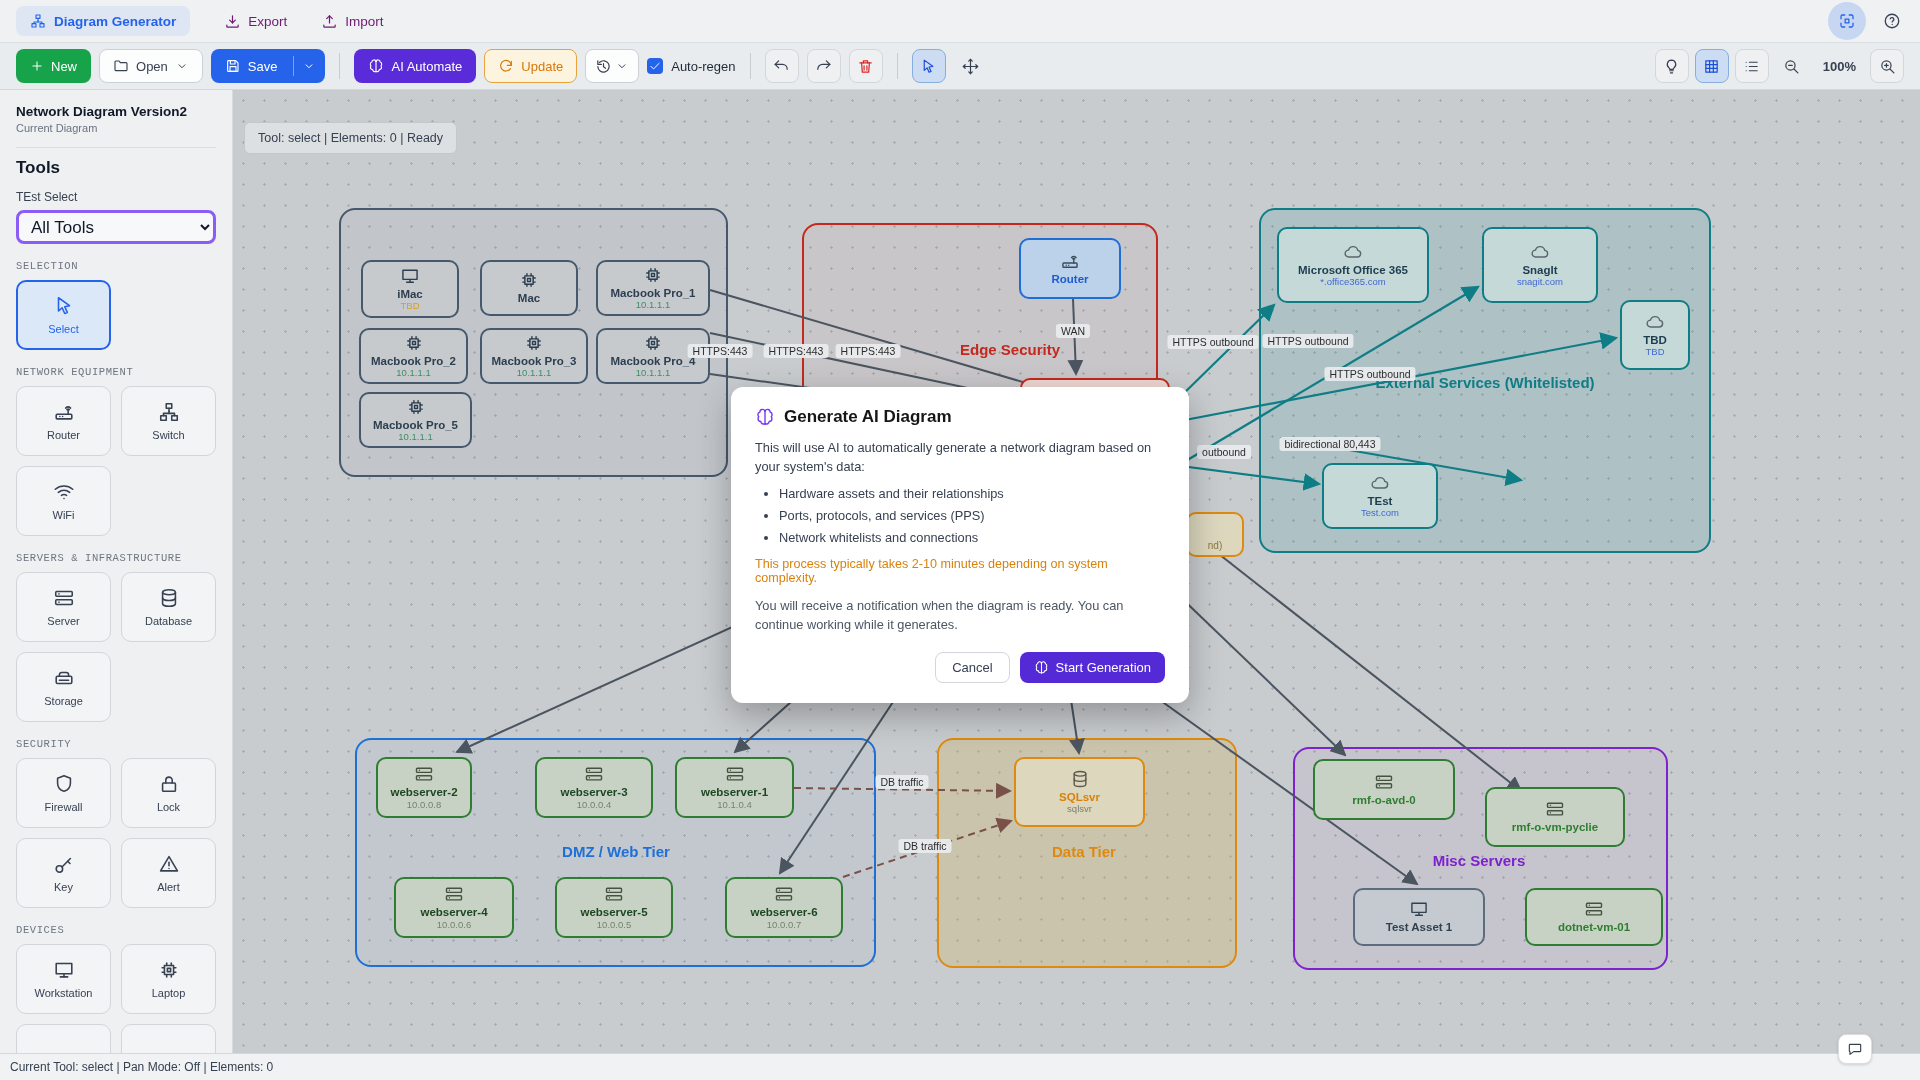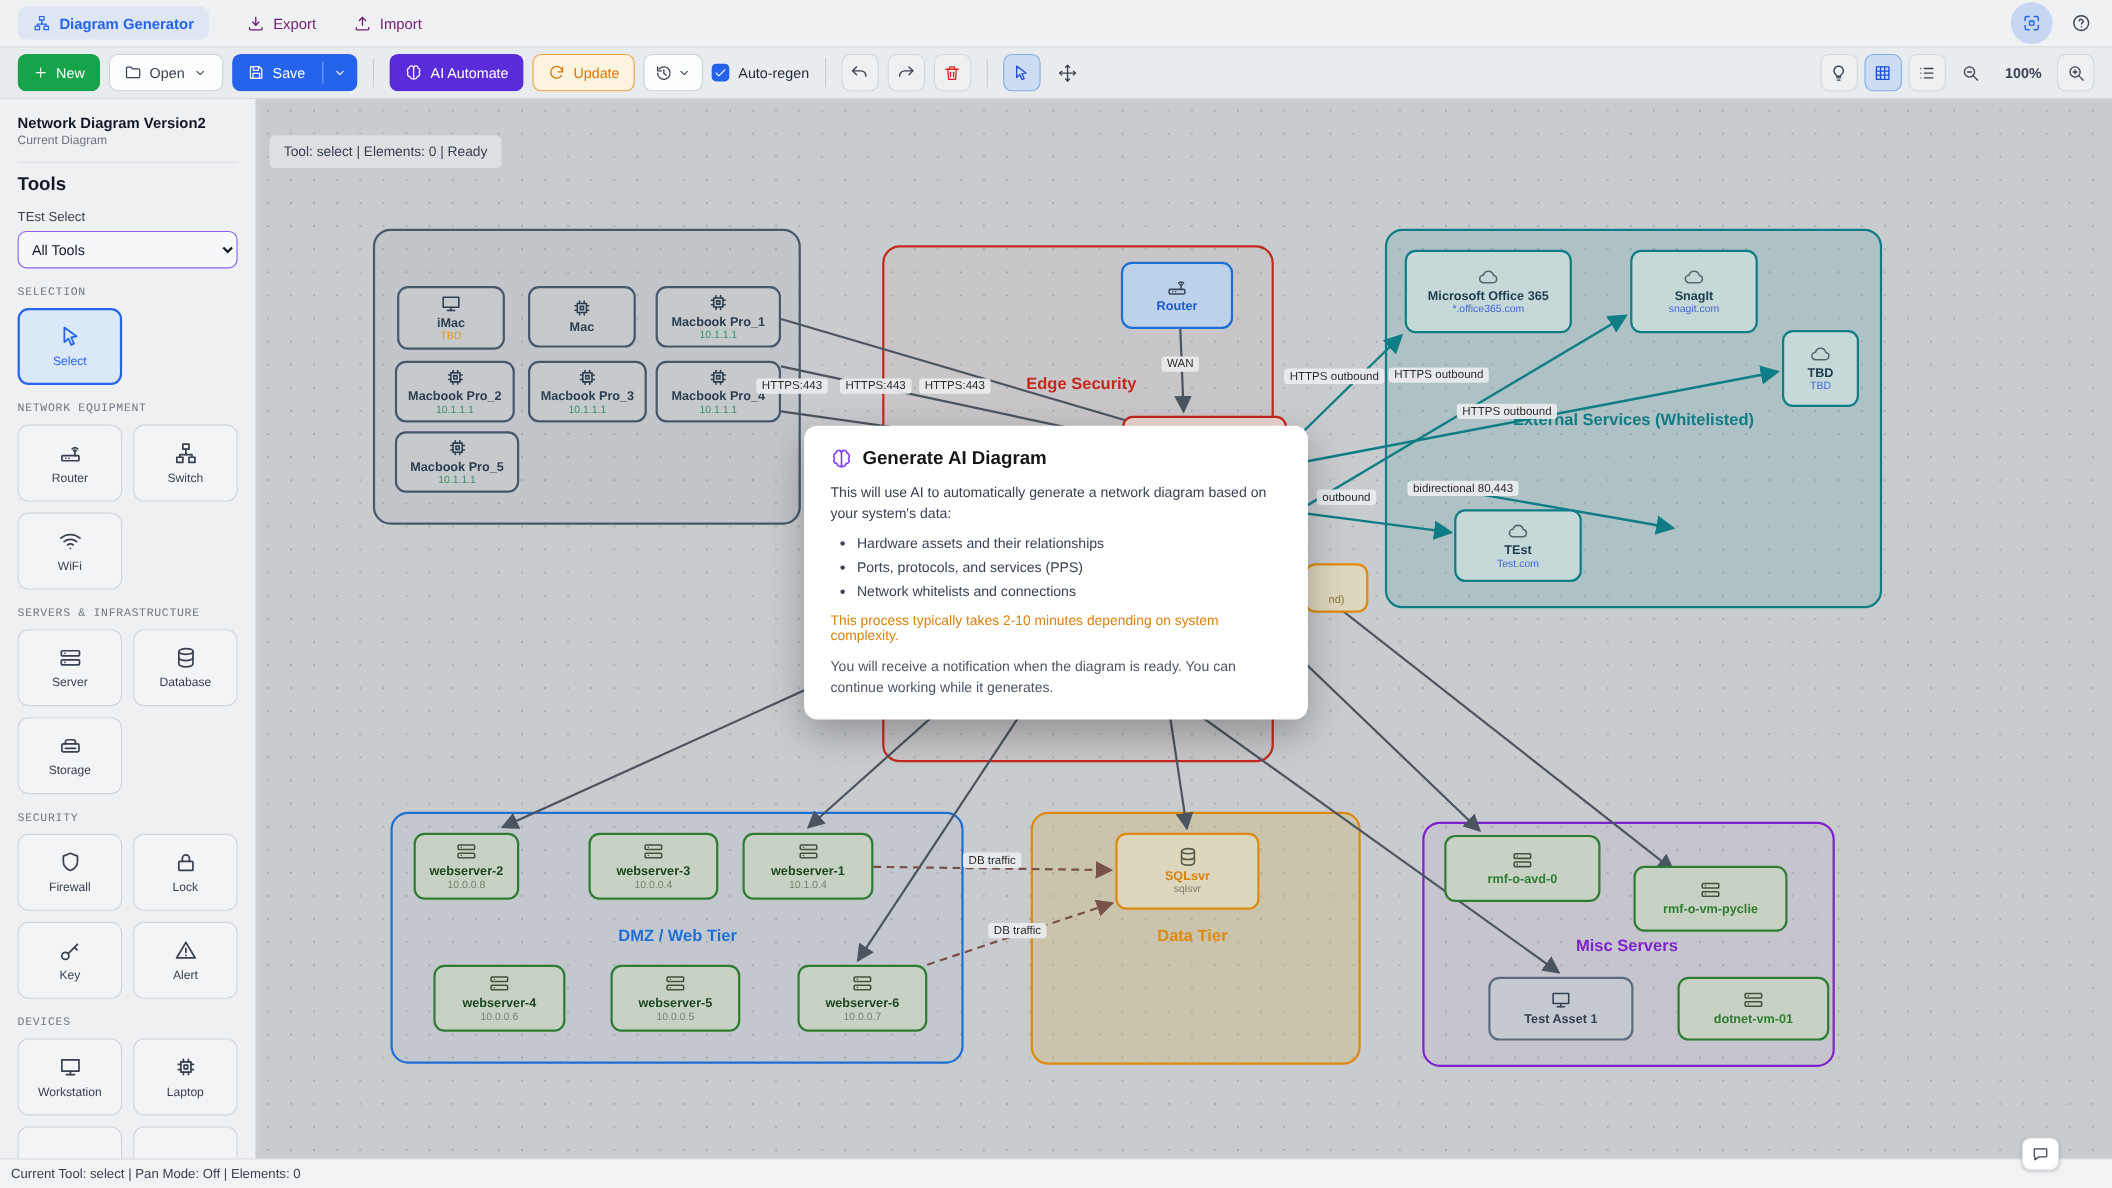--- a/index.html
+++ b/index.html
@@ -37,21 +37,21 @@
   
   .main { display:flex; height:963px; }
 
   
   .sidebar { width:233px; min-width:233px; background:#eef0f2; border-right:1px solid #d8dbde; padding:14px 16px; overflow:hidden; }
   .sb-name { font-size:13.5px; font-weight:bold; color:#111827; }
   .sb-sub  { font-size:11px; color:#6b7280; margin-top:3px; }
   .sb-div  { border:none; border-top:1px solid #dcdfe2; margin:13px 0 10px; }
   .sb-h1   { font-size:17px; font-weight:bold; color:#111827; margin:6px 0 12px; }
   .sb-lbl  { font-size:12px; color:#374151; margin-bottom:6px; }
-  .sb-select { width:100%; height:34px; border:1px solid #8b5cf6; border-radius:8px; background:#f7f8f9; font-size:13px; color:#111827; padding:0 8px; font-family:inherit; }
+  .sb-select { width:100%; height:34px; border:3px solid #8b5cf6; border-radius:8px; background:#f7f8f9; font-size:17px; color:#111827; padding:0 8px; font-family:inherit; }
   .sec-title { font-size:10.5px; color:#6e7681; letter-spacing:.6px; margin:16px 0 8px;font-family:Liberation Mono, monospace; }
   .tool-grid { display:grid; grid-template-columns:1fr 1fr; gap:10px; }
   .tool { height:70px; border:1px solid #d2d6da; border-radius:10px; background:#f2f4f6; display:flex; flex-direction:column; align-items:center; justify-content:center; gap:6px; font-size:11px; color:#374151; }
   .tool .t-ico { width:22px; height:22px; color:#374151; }
   .tool.sel { border:2px solid #2563eb; background:#dbe8f8; color:#2563eb; }
   .tool.sel .t-ico { color:#2563eb; }
 
   
   .canvas { position:relative; flex:1; overflow:hidden; background-color:#c9cccf;
             background-image:radial-gradient(#a9adb1 1.1px, transparent 1.1px); background-size:21px 21px; }
@@ -518,21 +518,21 @@
           <button class="tool"></button>
           <button class="tool"></button>
         </div>
       </div>
   </div>
 
   <div class="canvas" id="canvas">
     <div class="canvas-chip">Tool: select | Elements: 0 | Ready</div>
   <div class="zone" style="left: 106px; top: 118px; width: 389px; height: 269px; border-color: rgb(70, 88, 108); background: rgba(70, 88, 108, 0.05);"></div>
       <div class="zone" style="left: 569px; top: 133px; width: 356px; height: 470px; border-color: rgb(197, 40, 28); background: rgba(197, 40, 28, 0.03);"></div>
-      <div class="zone-label" style="left: 750px; top: 259px; color: rgb(197, 40, 28);">Edge Security</div>
+      <div class="zone-label" style="left: 777px; top: 259px; color: rgb(197, 40, 28);">Edge Security</div>
       <div class="zone" style="left: 1026px; top: 118px; width: 452px; height: 345px; border-color: rgb(14, 125, 133); background: rgba(14, 125, 133, 0.14);"></div>
       <div class="zone-label" style="left: 1252px; top: 292px; color: rgb(14, 125, 133);">External Services (Whitelisted)</div>
       <div class="zone" style="left: 122px; top: 648px; width: 521px; height: 229px; border-color: rgb(30, 111, 214); background: rgba(30, 111, 214, 0.04);"></div>
       <div class="zone-label" style="left: 383px; top: 761px; color: rgb(30, 111, 214);">DMZ / Web Tier</div>
       <div class="zone" style="left: 704px; top: 648px; width: 300px; height: 230px; border-color: rgb(222, 138, 16); background: rgba(205, 180, 95, 0.3);"></div>
       <div class="zone-label" style="left: 851px; top: 761px; color: rgb(222, 138, 16);">Data Tier</div>
       <div class="zone" style="left: 1060px; top: 657px; width: 375px; height: 223px; border-color: rgb(126, 34, 206); background: rgba(126, 34, 206, 0.04);"></div>
       <div class="zone-label" style="left: 1246px; top: 770px; color: rgb(126, 34, 206);">Misc Servers</div>
       <svg class="edges" width="1687" height="963">
         <defs>
@@ -892,20 +892,33 @@
     <span class="m-title">Generate AI Diagram</span>
   </div>
   <div class="m-intro">This will use AI to automatically generate a network diagram based on your system's data:</div>
   <ul class="m-list">
     <li>Hardware assets and their relationships</li>
     <li>Ports, protocols, and services (PPS)</li>
     <li>Network whitelists and connections</li>
   </ul>
   <div class="m-warning">This process typically takes 2-10 minutes depending on system complexity.</div>
   <div class="m-note">You will receive a notification when the diagram is ready. You can continue working while it generates.</div>
+  <div class="m-footer">
+    <button class="btn-cancel">Cancel</button>
+    <button class="btn-start">
+      <span class="b-ico i">
+          <svg viewBox="0 0 24 24" width="100%" height="100%" fill="none" stroke="currentColor" stroke-width="1.7" stroke-linecap="round" stroke-linejoin="round">
+            <path d="M12 21V5"></path>
+            <path d="M12 5a3.2 3.2 0 0 0-6.2 1A3.3 3.3 0 0 0 3.5 9.3c0 .9.4 1.8 1 2.4a3.6 3.6 0 0 0-.8 2.3A3.4 3.4 0 0 0 7 17.4 3.3 3.3 0 0 0 12 20"></path>
+            <path d="M12 5a3.2 3.2 0 0 1 6.2 1 3.3 3.3 0 0 1 2.3 3.3c0 .9-.4 1.8-1 2.4.5.6.8 1.4.8 2.3a3.4 3.4 0 0 1-3.3 3.4A3.3 3.3 0 0 1 12 20"></path>
+          </svg>
+        </span>
+      <span>Start Generation</span>
+    </button>
+  </div>
 </div>
 
 <button class="chat-fab">
   <span class="i i16">
       <svg viewBox="0 0 24 24" width="100%" height="100%" fill="none" stroke="currentColor" stroke-width="1.7" stroke-linecap="round" stroke-linejoin="round">
         <path d="M4.5 5h15a1 1 0 0 1 1 1v9a1 1 0 0 1-1 1H10l-5.5 4v-4a1 1 0 0 1-1-1V6a1 1 0 0 1 1-1z"></path>
       </svg>
     </span>
 </button>
 

